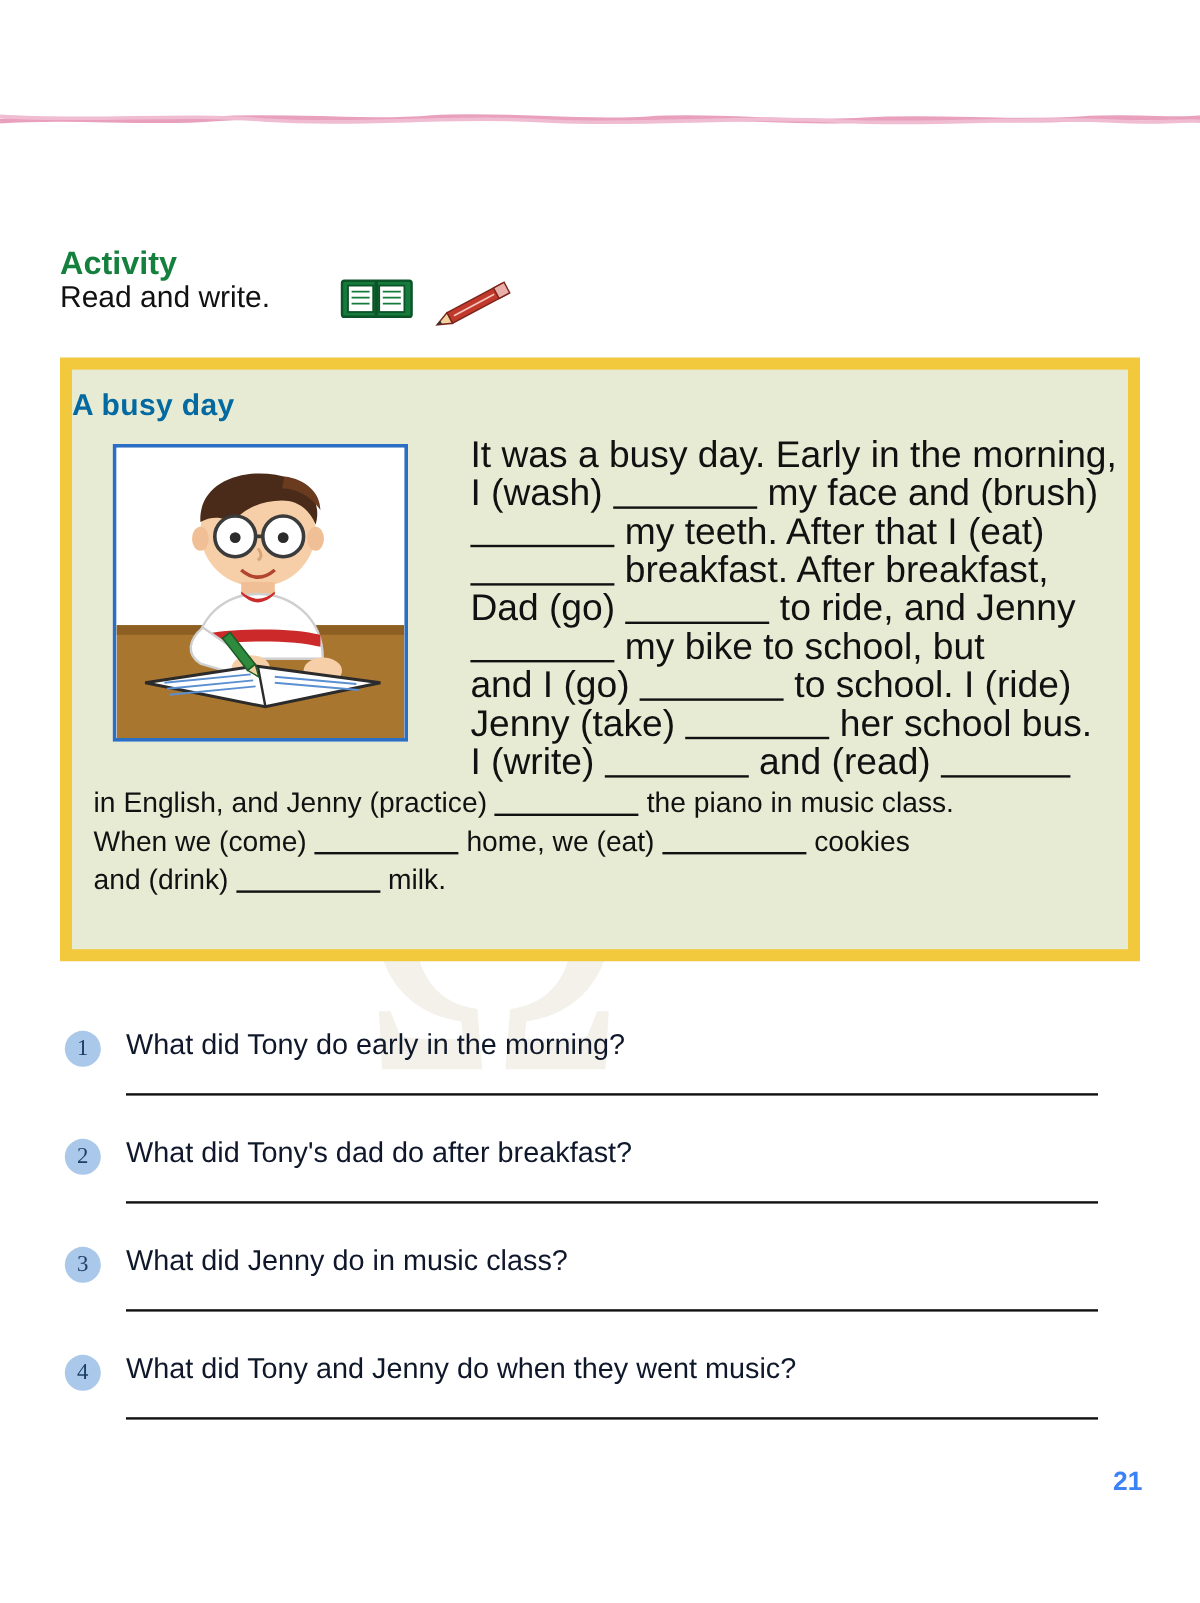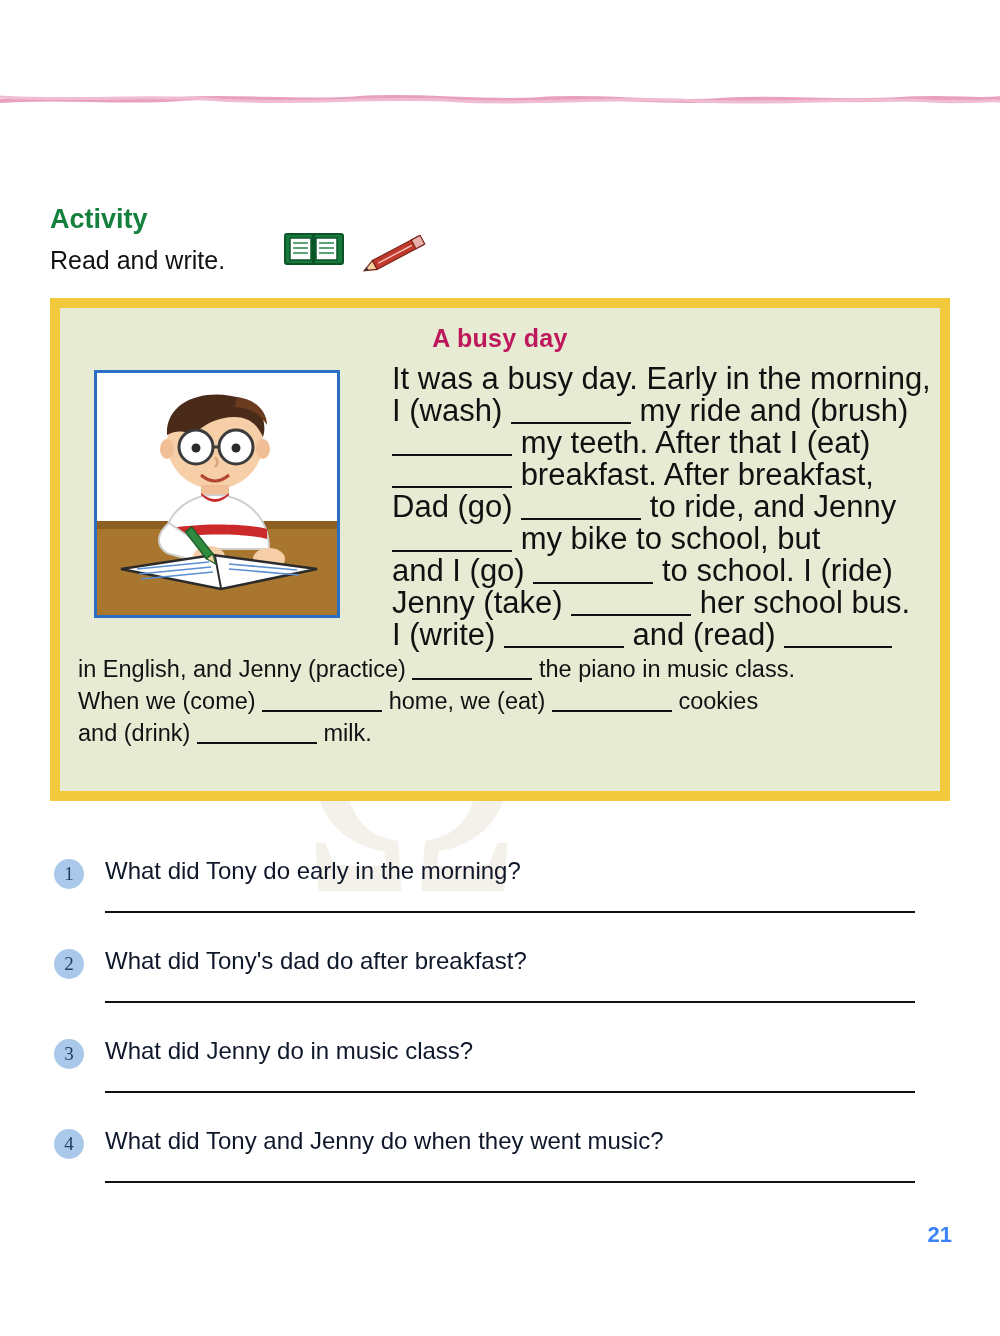--- a/index.html
+++ b/index.html
@@ -64,21 +64,21 @@
     font-size: 27px;
     font-weight: bold;
     color: #15803d;
     letter-spacing: 0px;
     line-height: 1.05;
   }
   .activity-sub {
     font-size: 25px;
     color: #111111;
     line-height: 1.15;
-    margin-top: 13px;
+    margin-top: 1px;
   }
   .header-icons {
     position: absolute;
     left: 283px;
     top: 228px;
     width: 170px;
     height: 44px;
   }
 
   
@@ -90,24 +90,24 @@
     height: 503px;
     background: #e8ebd4;
     border: 10px solid #f2c83c;
     box-sizing: border-box;
   }
   .story-title {
     position: absolute;
     left: 0;
     top: 16px;
     width: 100%;
-    text-align: center;
+    text-align: left;
     font-size: 25px;
     font-weight: bold;
-    color: #be185d;
+    color: #0369a1;
     letter-spacing: 0.3px;
   }
   .story-illustration {
     position: absolute;
     left: 34px;
     top: 62px;
     width: 246px;
     height: 248px;
     border: 3px solid #2a6fc4;
     background: #ffffff;
@@ -282,21 +282,21 @@
 
           <g transform="rotate(-38 112 176)">
             <rect x="104" y="148" width="8" height="34" fill="#2e8b3d" stroke="#1d5c28" stroke-width="1.4"></rect>
             <polygon points="104,182 112,182 108,192" fill="#f0d3a0" stroke="#1d5c28" stroke-width="1.2"></polygon>
           </g>
         </svg>
       </div>
 
       <div class="story-text">
         <div><span>It was a busy day. Early in the morning,</span></div>
-        <div><span>I (wash)</span> <span class="blank"></span> <span>my ride and  (brush)</span></div>
+        <div><span>I (wash)</span> <span class="blank"></span> <span>my face and  (brush)</span></div>
         <div><span class="blank"></span> <span>my teeth. After that I (eat)</span></div>
         <div><span class="blank"></span> <span>breakfast. After breakfast,</span></div>
         <div><span>Dad (go)</span> <span class="blank"></span> <span>to ride, and Jenny</span></div>
         <div><span class="blank"></span> <span>my bike to school, but</span></div>
         <div><span>and I (go)</span> <span class="blank"></span> <span>to school. I (ride)</span></div>
         <div><span>Jenny (take)</span> <span class="blank"></span> <span>her school bus.</span></div>
         <div><span>I (write)</span> <span class="blank"></span> <span>and (read)</span> <span class="blank short"></span></div>
       </div>
 
       <div class="story-text-wrap">

